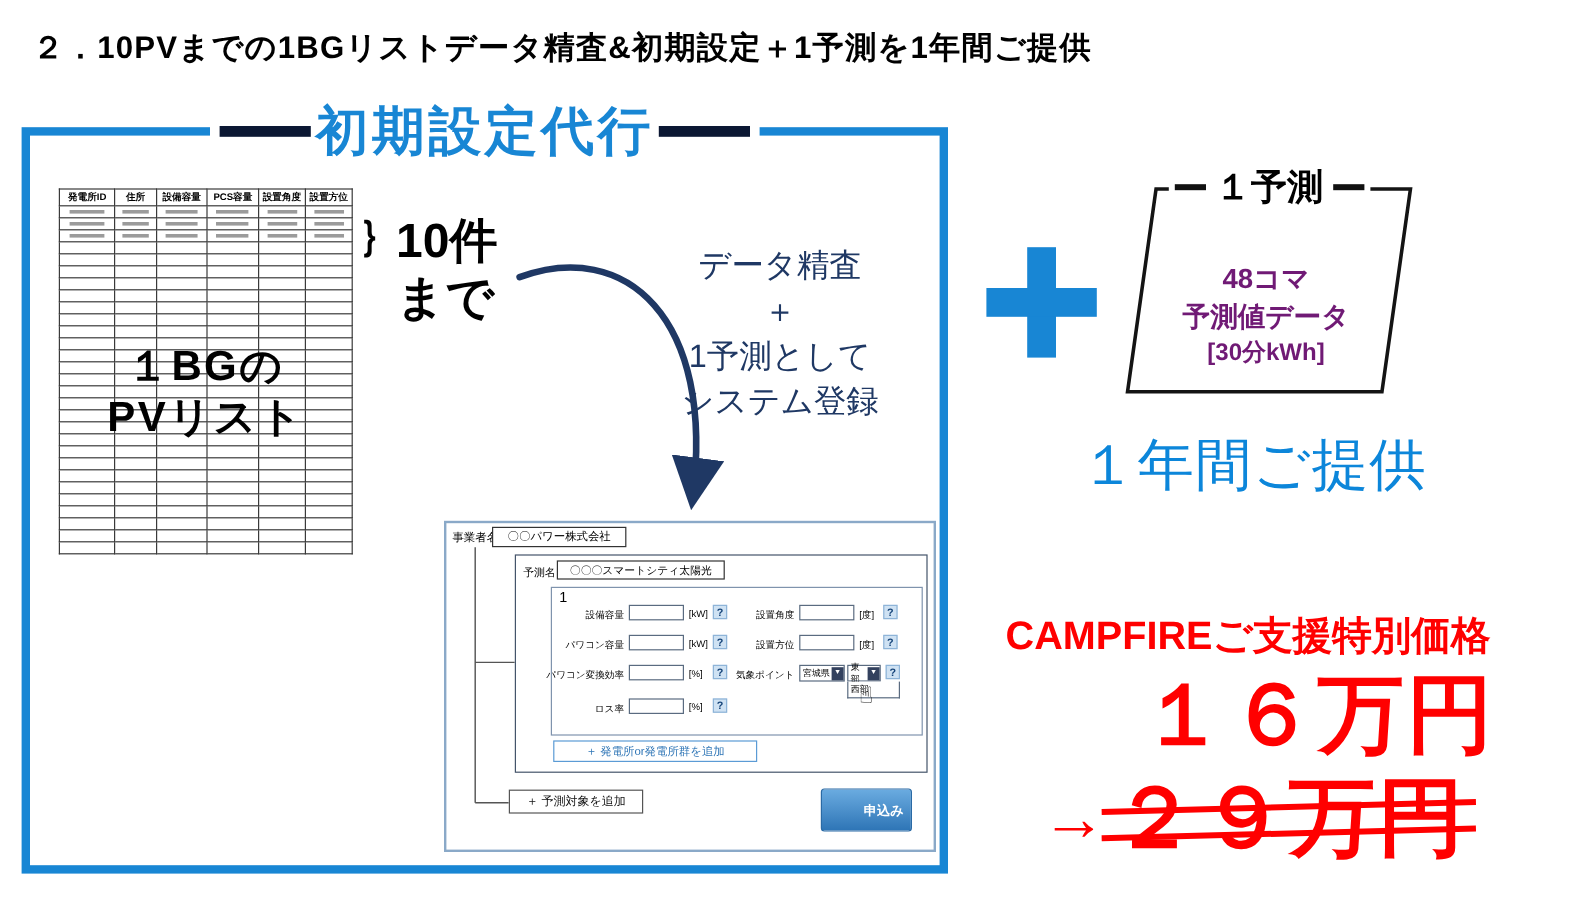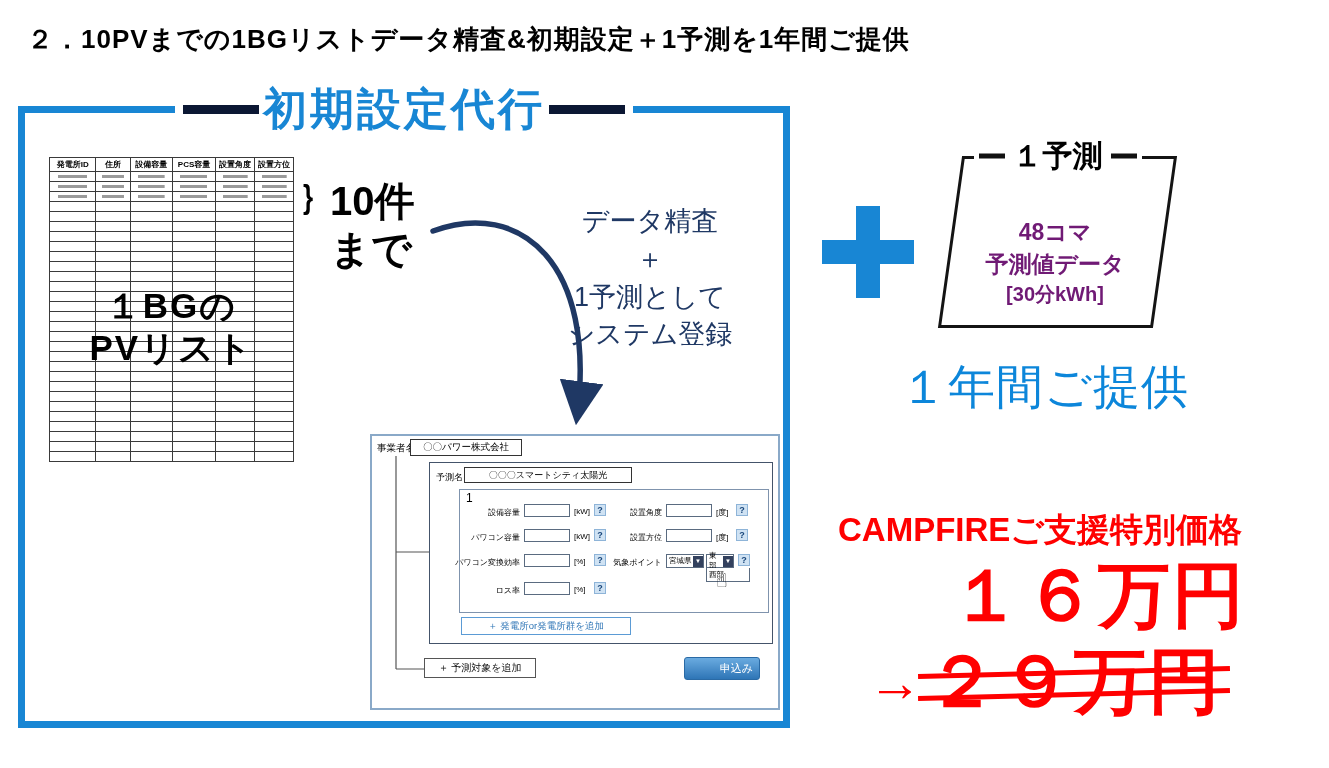--- a/index.html
+++ b/index.html
@@ -31,21 +31,21 @@
 
   .flow-arrow { position:absolute; left:0; top:0; pointer-events:none; z-index:2; }
 
   
   .app-form { position:absolute; left:345px; top:321px; width:410px; height:276px; border:2px solid #8aa9c8; background:#fff; }
   .connectors { position:absolute; left:0; top:0; pointer-events:none; }
   .op-label { position:absolute; left:5px; top:6px; font-size:9.5px; color:#000; }
   .op-box { position:absolute; left:38px; top:3px; width:112px; height:17px; border:1px solid #333; font-size:9.5px; display:flex; align-items:center; justify-content:center; background:#fff; white-space:nowrap; }
   .inner-panel { position:absolute; left:57px; top:26px; width:344px; height:182px; border:1.5px solid #44546a; background:#fff; }
   .fc-label { position:absolute; left:6px; top:8px; font-size:9px; color:#000; }
-  .fc-box { position:absolute; left:34px; top:4px; width:168px; height:16px; border:1px solid #333; font-size:9px; display:flex; align-items:center; justify-content:center; background:#fff; white-space:nowrap; }
+  .fc-box { position:absolute; left:34px; top:4px; width:140px; height:16px; border:1px solid #333; font-size:9px; display:flex; align-items:center; justify-content:center; background:#fff; white-space:nowrap; }
   .sub-panel { position:absolute; left:29px; top:26px; width:310px; height:124px; border:1px solid #7f93ad; background:#fff; }
   .group-no { position:absolute; left:6px; top:1px; font-size:12px; color:#000; }
 
   .frow { position:absolute; left:0; right:0; height:16px; }
   .frow1 { top:14px; } .frow2 { top:39px; } .frow3 { top:64px; } .frow4 { top:92px; }
   .lbl-l { position:absolute; right:248px; top:3px; font-size:8px; white-space:nowrap; color:#000; }
   .inp-l { position:absolute; left:64px; top:0; width:46px; height:13px; border:1px solid #5a6b80; background:#fff; }
   .unit-l { position:absolute; left:114px; top:3px; font-size:8px; color:#000; }
   .hlp-l { position:absolute; left:134px; top:0; }
   .lbl-r { position:absolute; right:106px; top:3px; font-size:8px; white-space:nowrap; color:#000; }
@@ -57,21 +57,21 @@
 
   .sel { position:absolute; top:0; height:14px; border:1px solid #5a6b80; background:#fff; display:flex; align-items:center; justify-content:space-between; padding-left:2px; font-size:7.5px; }
   .sel1 { left:206px; width:38px; }
   .sel2 { left:246px; width:28px; }
   .sel2-open { position:absolute; left:246px; top:14px; width:44px; height:14px; border:1px solid #5a6b80; border-top:none; background:#fff; display:flex; align-items:center; padding-left:2px; font-size:7.5px; }
   .caret { width:10px; height:11px; background:#33415e; color:#fff; font-size:6px; display:flex; align-items:center; justify-content:center; flex:0 0 auto; }
   .hand { position:absolute; left:256px; top:15px; font-size:19px; color:#1a1a1a; z-index:2; }
 
   .add-plant-btn { position:absolute; left:31px; top:154px; width:170px; height:18px; border:1px solid #5b9bd5; color:#2e75b6; font-size:9.5px; background:#fff; display:flex; align-items:center; justify-content:center; white-space:nowrap; cursor:pointer; }
   .add-target-btn { position:absolute; left:52px; top:222px; width:112px; height:20px; border:1px solid #555; color:#111; font-size:10px; background:#fff; display:flex; align-items:center; justify-content:center; white-space:nowrap; cursor:pointer; }
-  .submit-btn { position:absolute; left:312px; top:221px; width:76px; height:23px; border:1px solid #2a6aa5; border-radius:3px; background:linear-gradient(180deg,#6aabe0,#2e75b6); color:#fff; font-size:11px; font-weight:normal; display:flex; align-items:center; justify-content:center; cursor:pointer;padding-left:29px; }
+  .submit-btn { position:absolute; left:312px; top:221px; width:76px; height:36px; border:1px solid #2a6aa5; border-radius:3px; background:linear-gradient(180deg,#6aabe0,#2e75b6); color:#fff; font-size:11px; font-weight:bold; display:flex; align-items:center; justify-content:center; cursor:pointer;padding-left:29px; }
 
   
   .plus-sign { position:absolute; left:822px; top:196px; width:92px; height:92px; }
   .plus-v { position:absolute; left:34px; top:0; width:24px; height:92px; background:#1886d4; }
   .plus-h { position:absolute; left:0; top:34px; width:92px; height:24px; background:#1886d4; }
 
   .forecast-card { position:absolute; left:925px; top:128px; width:265px; height:212px; }
   .skew-box { position:absolute; left:25px; top:18px; width:215px; height:172px; border:3px solid #141414; transform:skewX(-8deg); background:#fff; }
   .card-label-wrap { position:absolute; left:50%; top:18px; transform:translate(-50%,-50%); display:flex; align-items:center; gap:8px; background:#fff; padding:0 5px; z-index:2; }
   .card-bar { width:26px; height:5px; background:#111; }

